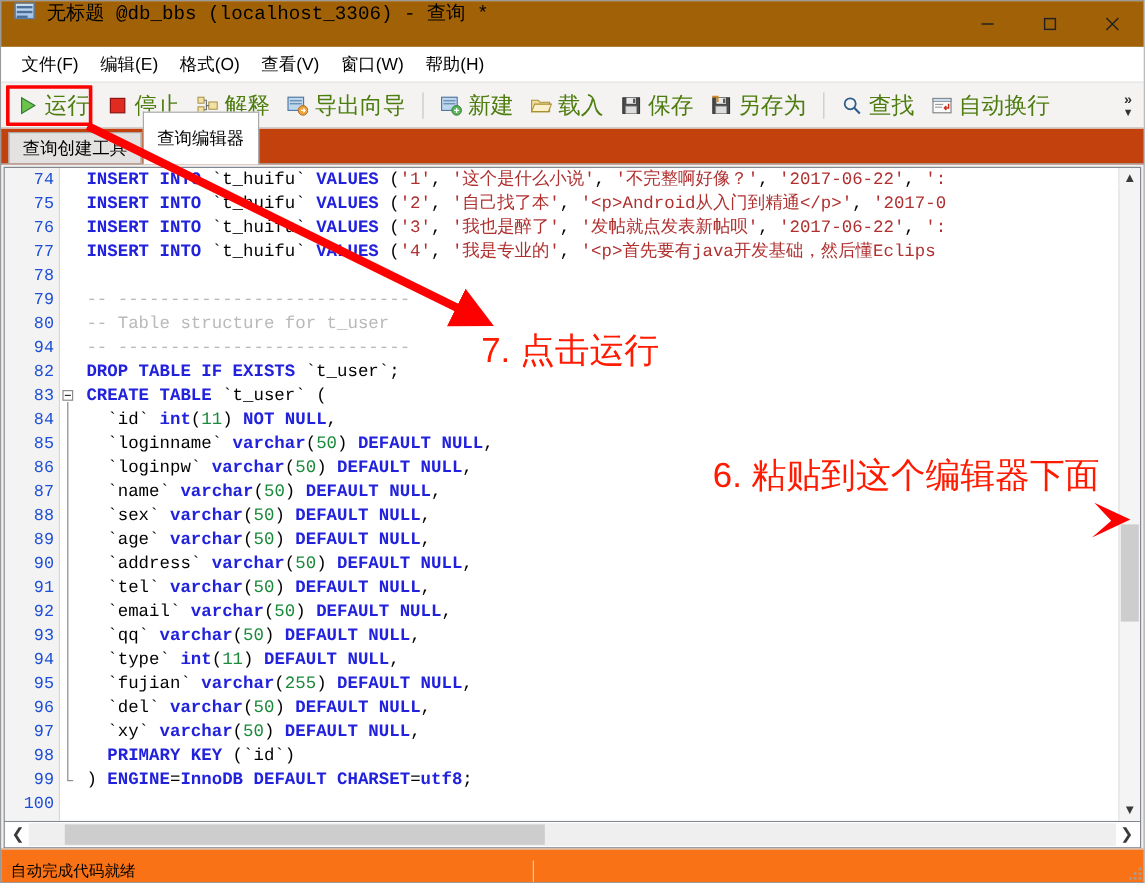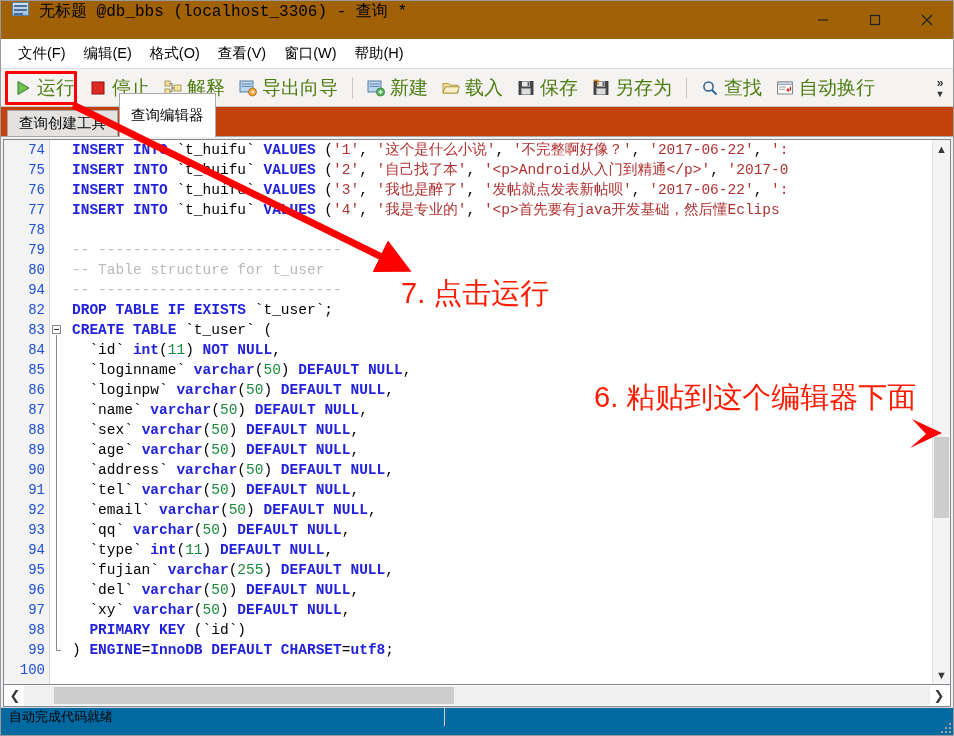--- a/index.html
+++ b/index.html
@@ -283,23 +283,23 @@
     position: absolute;
     top: 1px; bottom: 1px;
     left: 30px; width: 400px;
     background: #cdcdcd;
   }
 
   
   .statusbar {
     flex: 0 0 28px;
     height: 28px;
-    background: #0369a1;
-    display: flex;
-    align-items: flex-start;
+    background: #f97316;
+    display: flex;
+    align-items: flex-end;
     font-size: 13px;
     color: #000;
     border-top: 1px solid #d4d4d4;
     position: relative;
   }
   .sb-cell {
     display: flex; align-items: center;
     padding: 0 8px;
     border-right: 1px solid #cfcfcf;
     white-space: nowrap;

